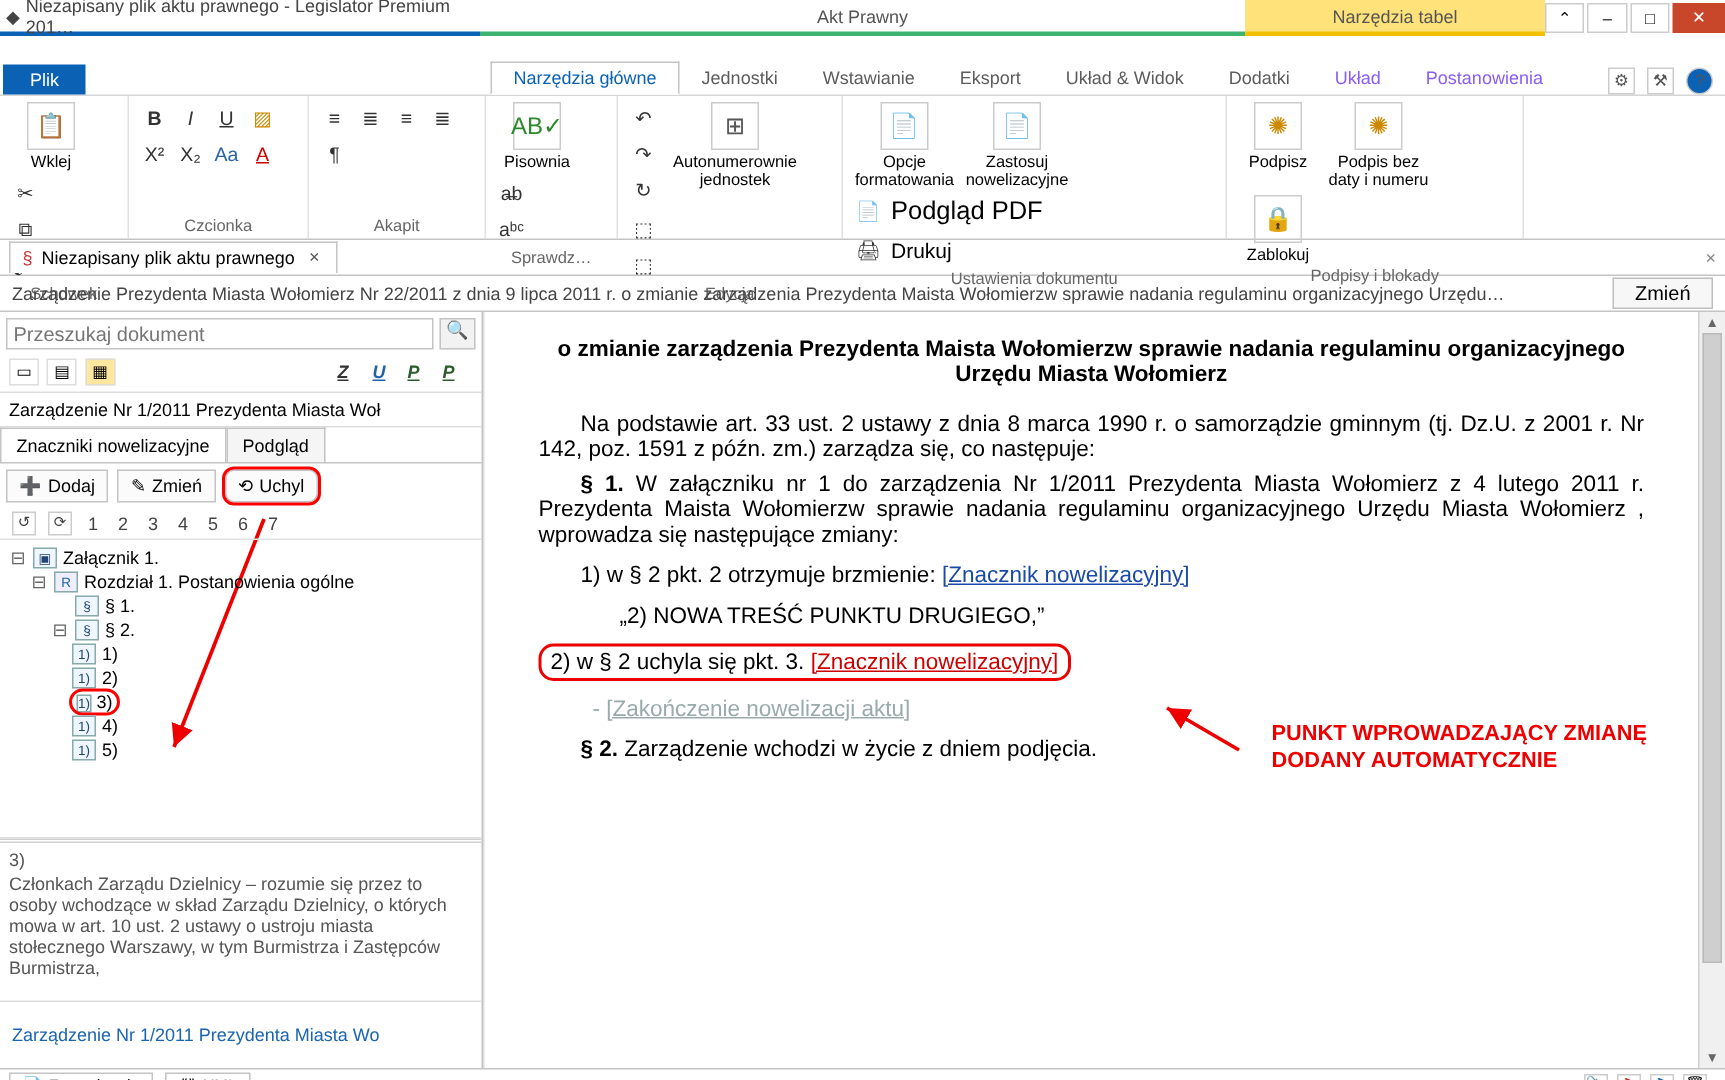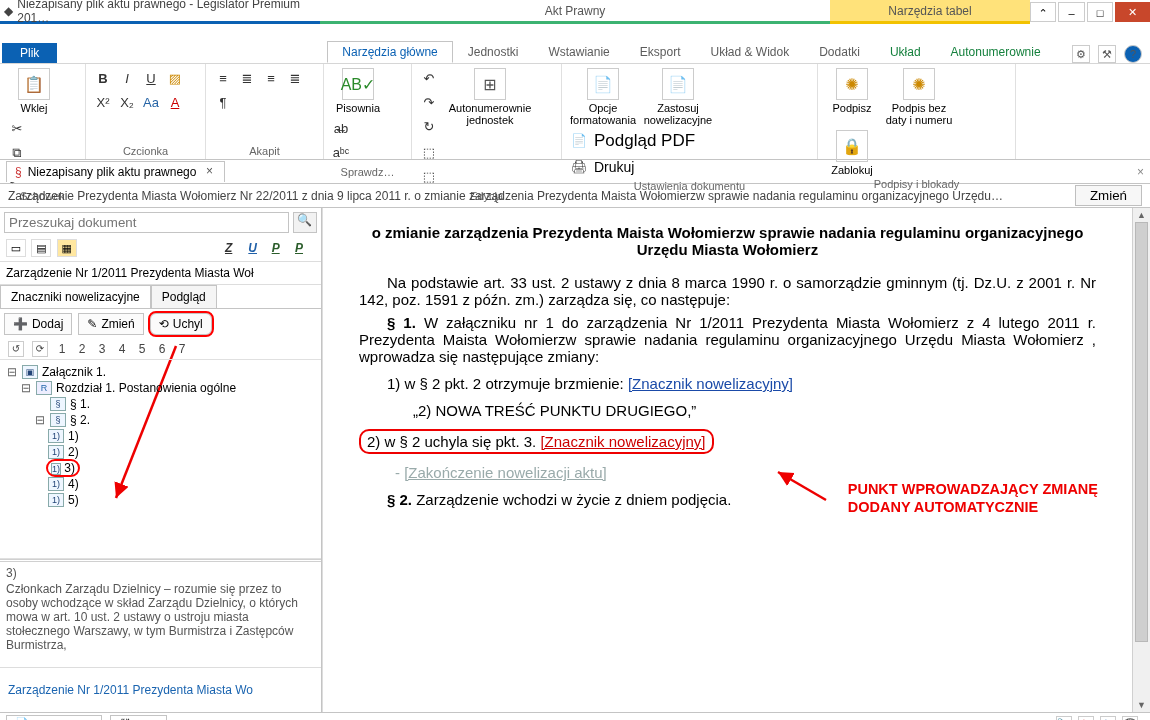--- a/index.html
+++ b/index.html
@@ -13,21 +13,21 @@
 .titlebar .sys-btns { width: 120px; display: flex; align-items: center; justify-content: flex-end; gap: 2px; }
 .sys-btn { width: 30px; height: 20px; text-align: center; line-height: 20px; border: 1px solid #ccc; font-size: 11px; }
 .sys-close { background: #c8472b; color: #fff; border: none; width: 40px; }
 
 
 .tabrow { height: 40px; display: flex; align-items: flex-end; border-bottom: 1px solid #d6d6d6; padding-left: 2px; }
 .tab-file { background: #0b61b3; color: #fff; padding: 3px 18px; font-size: 12px; }
 .tab-spacer { width: 270px; }
 .rtab { padding: 3px 14px; color: #5c5c5c; border: 1px solid transparent; }
 .rtab.active { border: 1px solid #c4c4c4; border-bottom: 1px solid #fff; background: #fff; color: #0b61b3; }
-.rtab.yellow { color: #15803d; margin-top: 36px; }
+.rtab.yellow { color: #8b5cf6; margin-top: 36px; }
 .rtab-help { margin-left: auto; display: flex; gap: 8px; padding-right: 8px; align-items: center; }
 .rtab-help span { width: 18px; height: 18px; border: 1px solid #ccc; text-align: center; line-height: 16px; color: #555; font-size: 11px; }
 .help-q { background: #0b61b3; color: #fff; border-radius: 9px; border: none; }
 
 
 .ribbon { height: 96px; background: #fff; display: flex; border-bottom: 1px solid #c4c4c4; }
 .rgroup { border-right: 1px solid #e0e0e0; padding: 4px 6px 0 6px; display: flex; flex-direction: column; justify-content: space-between; }
 .rgroup-content { display: flex; gap: 4px; align-items: flex-start; flex-wrap: wrap; }
 .rgroup-label { text-align: center; color: #666; font-size: 11px; padding: 2px 0; }
 .big-btn { display: flex; flex-direction: column; align-items: center; width: 56px; gap: 2px; }
@@ -132,21 +132,21 @@
 <div class="tabrow">
   <div class="tab-file">Plik</div>
   <div class="tab-spacer"></div>
   <div class="rtab active">Narzędzia główne</div>
   <div class="rtab">Jednostki</div>
   <div class="rtab">Wstawianie</div>
   <div class="rtab">Eksport</div>
   <div class="rtab">Układ &amp; Widok</div>
   <div class="rtab">Dodatki</div>
   <div class="rtab yellow">Układ</div>
-  <div class="rtab yellow">Autonumerownie</div>
+  <div class="rtab yellow">Postanowienia</div>
   <div class="rtab-help">
     <span>⚙</span>
     <span>⚒</span>
     <span class="help-q">?</span>
   </div>
 </div>
 
 <div class="ribbon">
   <div class="rgroup" style="width:86px">
     <div class="rgroup-content">

